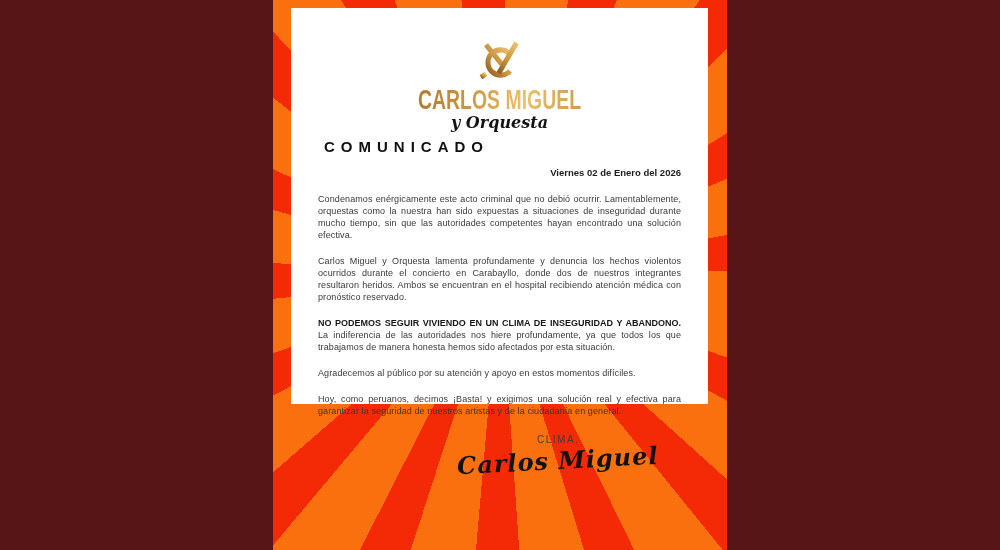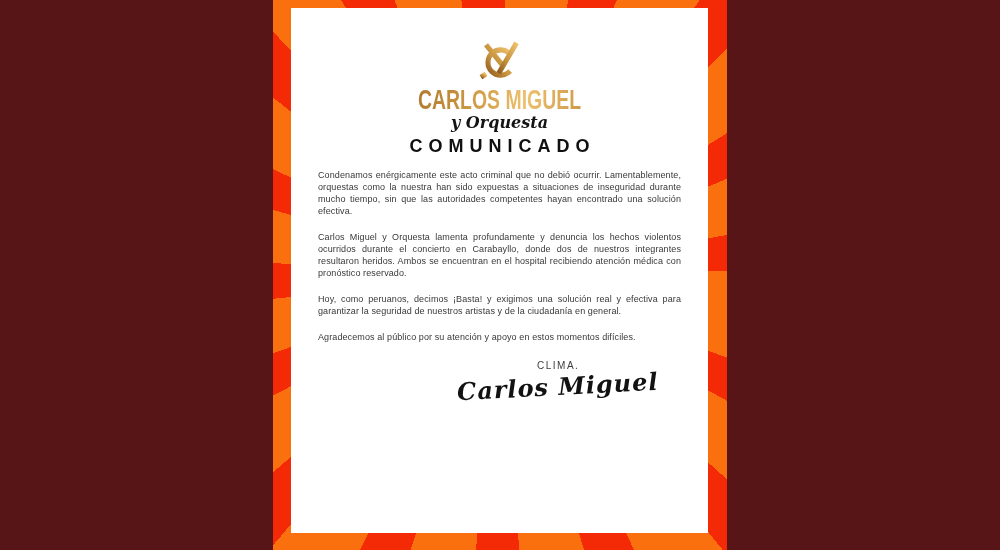--- a/index.html
+++ b/index.html
@@ -24,21 +24,21 @@
     height: 550px;
     background: repeating-conic-gradient(from 97deg at 50% 50%,
       #fb700e 0deg 13deg,
       #f42a06 13deg 22deg);
   }
   .doc {
     position: absolute;
     left: 18px;
     top: 8px;
     width: 417px;
-    height: 525px;
+    height: 396px;
     box-sizing: border-box;
     background: #ffffff;
     padding: 24px 27px 0 27px;
   }
   .monogram {
     display: block;
     margin: 0 auto;
     width: 66px;
     height: 56px;
   }
@@ -58,23 +58,22 @@
   .band-subtitle {
     text-align: center;
     font-family: "DejaVu Serif", serif;
     font-style: italic;
     font-weight: bold;
     font-size: 16px;
     line-height: 19px;
     color: #141414;
   }
   .doc-title {
-    text-align: center;
     font-weight: 700;
-    font-size: 18px;
+    font-size: 15px;
     line-height: 17px;
     letter-spacing: 6px;
     padding-left: 6px;
     margin-top: 6px;
     color: #101010;
   }
   .doc-date {
     text-align: right;
     font-weight: 700;
     font-size: 9.5px;
@@ -148,25 +147,27 @@
           <path d="M30 16 L55 47"></path>
           <path d="M67.9 30.6 A20 20 0 1 0 67.9 57.4"></path>
           <path d="M50 61 L78 13"></path>
           <path d="M78 11 L78 62"></path>
         </g>
       </svg>
 
       <div class="band-name">CARLOS MIGUEL</div>
       <div class="band-subtitle">y Orquesta</div>
       <div class="doc-title">COMUNICADO</div>
+      <div class="doc-date">Viernes 02 de Enero del 2026</div>
 
       <p class="body-p">Condenamos enérgicamente este acto criminal que no debió ocurrir. Lamentablemente, orquestas como la nuestra han sido expuestas a situaciones de inseguridad durante mucho tiempo, sin que las autoridades competentes hayan encontrado una solución efectiva.</p>
       <p class="body-p">Carlos Miguel y Orquesta lamenta profundamente y denuncia los hechos violentos ocurridos durante el concierto en Carabayllo, donde dos de nuestros integrantes resultaron heridos. Ambos se encuentran en el hospital recibiendo atención médica con pronóstico reservado.</p>
+      <p class="body-p"><span class="bold-lead">NO PODEMOS SEGUIR VIVIENDO EN UN CLIMA DE INSEGURIDAD Y ABANDONO.</span> <span>La indiferencia de las autoridades nos hiere profundamente, ya que todos los que trabajamos de manera honesta hemos sido afectados por esta situación.</span></p>
+      <p class="body-p">Agradecemos al público por su atención y apoyo en estos momentos difíciles.</p>
       <p class="body-p">Hoy, como peruanos, decimos ¡Basta! y exigimos una solución real y efectiva para garantizar la seguridad de nuestros artistas y de la ciudadanía en general.</p>
-      <p class="body-p">Agradecemos al público por su atención y apoyo en estos momentos difíciles.</p>
 
       <div class="closing">
         <div class="atte">CLIMA.</div>
         <div class="signature">Carlos Miguel</div>
       </div>
 
     </div>
   </div>
 </div>
 

